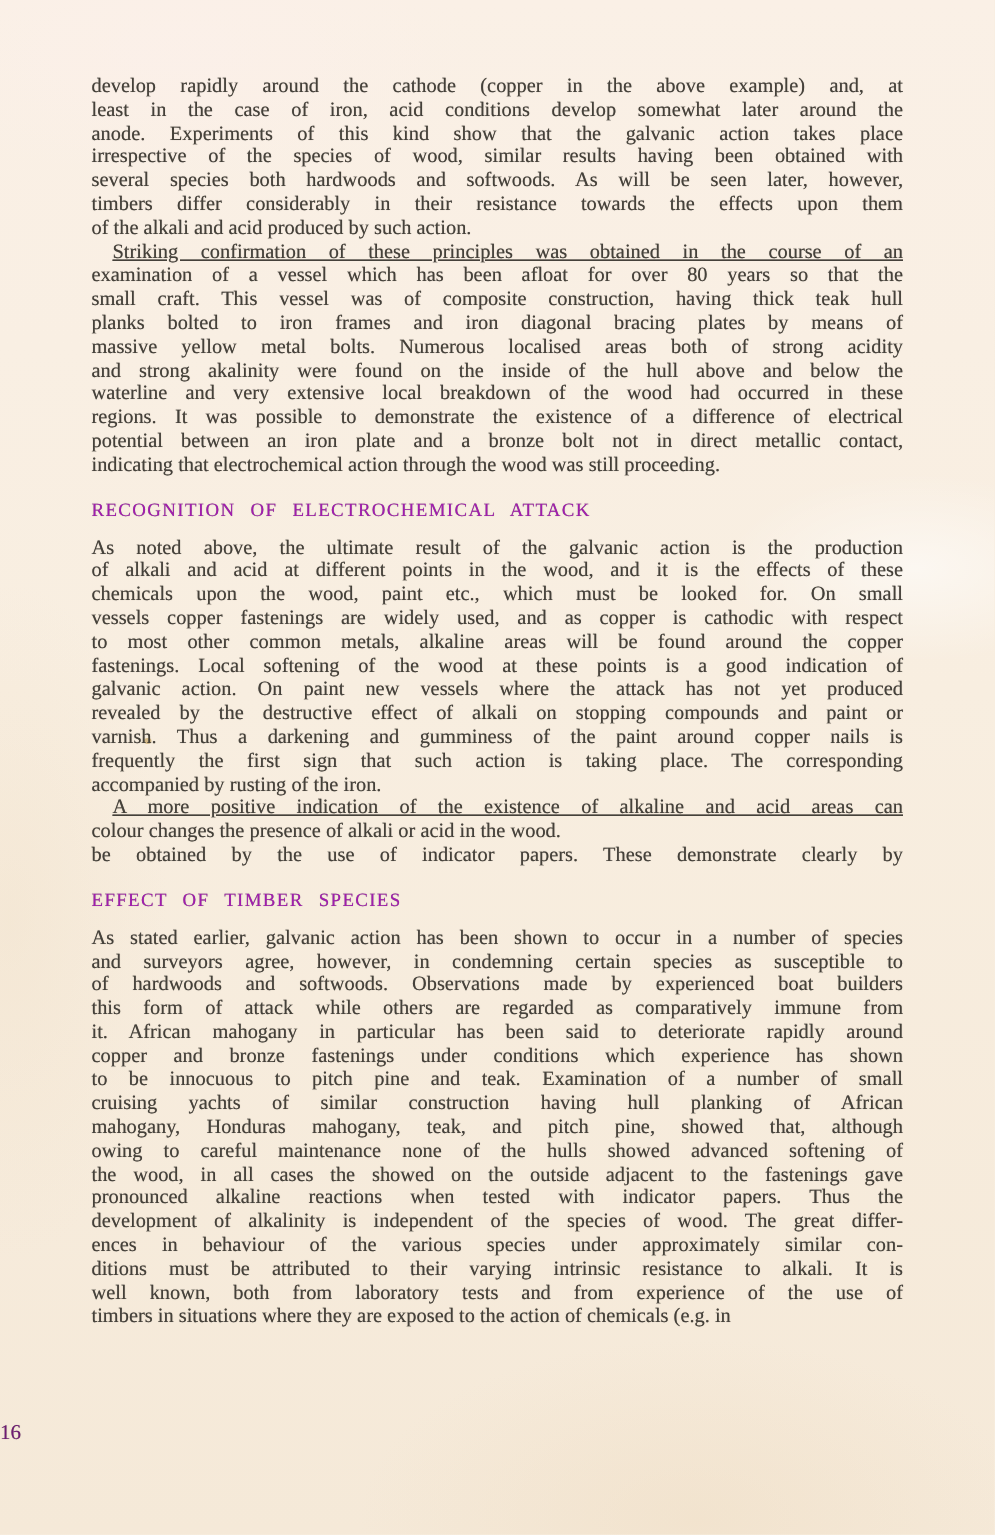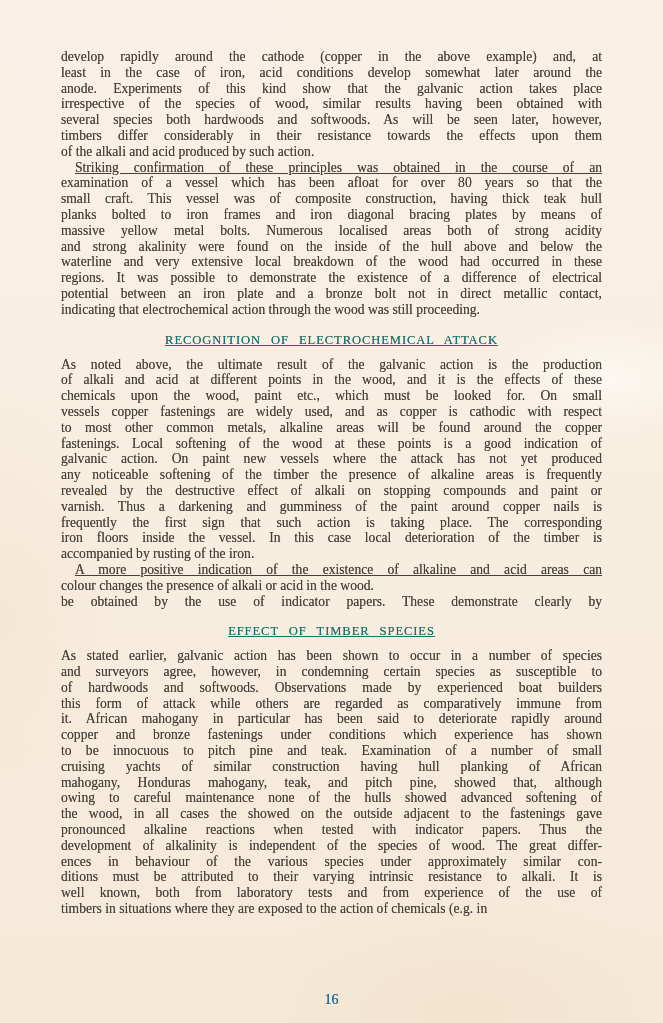--- a/index.html
+++ b/index.html
@@ -38,36 +38,34 @@
     text-align-last: justify;
     white-space: nowrap;
   }
   .line.last { text-align-last: left; }
   .line.indent { padding-left: 14px; text-decoration: underline; }
   .heading {
     font-size: 12.6px;
     font-weight: normal;
     letter-spacing: 0.9px;
     word-spacing: 6px;
-    text-align: center;
+    text-align: left;
     margin: 14px 0 9px 0;
     line-height: 16px;
-    color: #0f766e;
-    text-decoration: underline;
+    color: #a21caf;
   }
   .pageno {
     position: absolute;
     left: 0;
     top: 948px;
     width: 663px;
-    text-align: center;
+    text-align: left;
     font-size: 14px;
-    color: #0369a1;
+    color: #701a75;
     text-shadow: 0 0 0.45px rgba(69,65,58,0.65);
-    margin-top: 44px;
   }
 </style>
 </head>
 <body>
 
 <div class="scan">
   <div class="speck"></div>
   <main class="textblock" id="flow">
       <div class="paragraph">
         <div class="line">develop rapidly around the cathode (copper in the above example) and, at</div>
@@ -92,25 +90,23 @@
       </div>
       <h2 class="heading">RECOGNITION OF ELECTROCHEMICAL ATTACK</h2>
       <div class="paragraph">
         <div class="line">As noted above, the ultimate result of the galvanic action is the production</div>
         <div class="line">of alkali and acid at different points in the wood, and it is the effects of these</div>
         <div class="line">chemicals upon the wood, paint etc., which must be looked for. On small</div>
         <div class="line">vessels copper fastenings are widely used, and as copper is cathodic with respect</div>
         <div class="line">to most other common metals, alkaline areas will be found around the copper</div>
         <div class="line">fastenings. Local softening of the wood at these points is a good indication of</div>
         <div class="line">galvanic action. On paint new vessels where the attack has not yet produced</div>
-        <div class="line">any noticeable softening of the timber the presence of alkaline areas is frequently</div>
         <div class="line">revealed by the destructive effect of alkali on stopping compounds and paint or</div>
         <div class="line">varnish. Thus a darkening and gumminess of the paint around copper nails is</div>
         <div class="line">frequently the first sign that such action is taking place. The corresponding</div>
-        <div class="line">iron floors inside the vessel. In this case local deterioration of the timber is</div>
         <div class="line last">accompanied by rusting of the iron.</div>
       </div>
       <div class="paragraph">
         <div class="line indent">A more positive indication of the existence of alkaline and acid areas can</div>
         <div class="line last">colour changes the presence of alkali or acid in the wood.</div>
         <div class="line">be obtained by the use of indicator papers. These demonstrate clearly by</div>
       </div>
       <h2 class="heading">EFFECT OF TIMBER SPECIES</h2>
       <div class="paragraph">
         <div class="line">As stated earlier, galvanic action has been shown to occur in a number of species</div>

